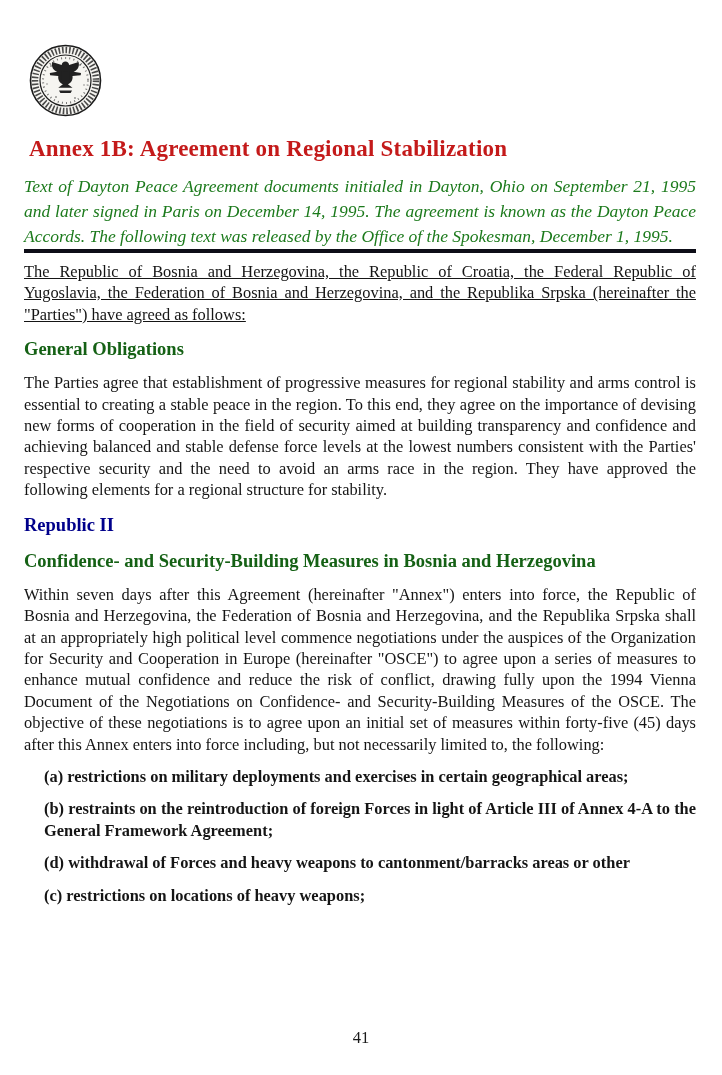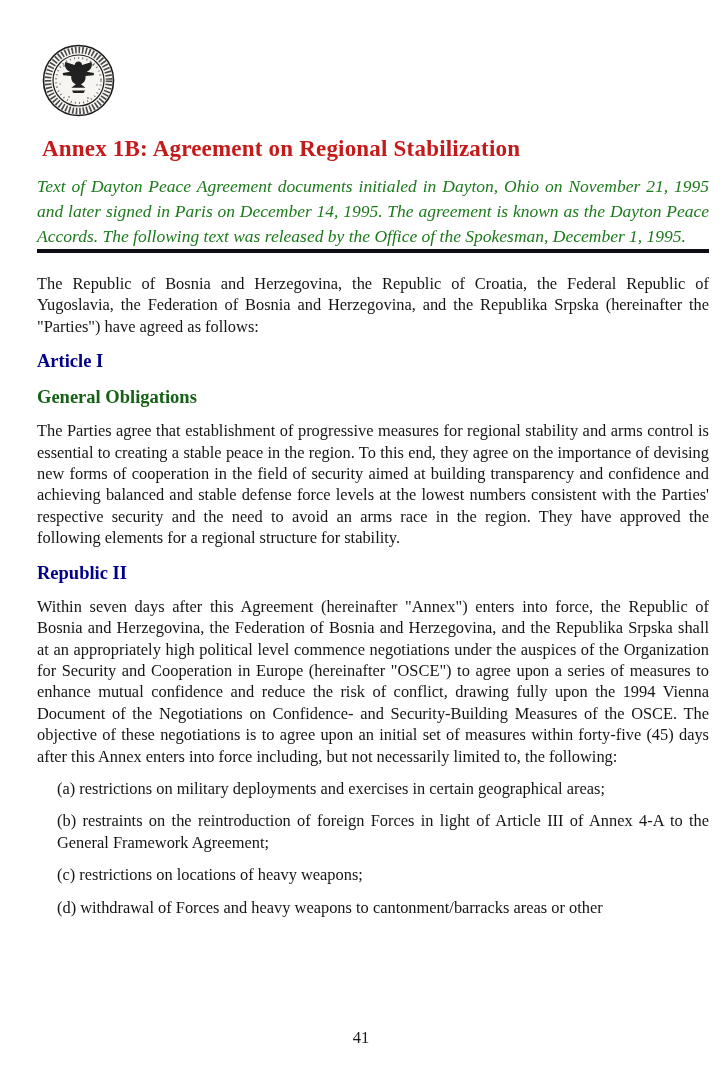--- a/index.html
+++ b/index.html
@@ -9,21 +9,21 @@
   }
   body {
     width: 722px;
     height: 1075px;
     font-family: "Liberation Serif", serif;
     color: var(--ink, #151515);
     position: relative;
     overflow: hidden;
   }
   .page {
-    padding: 44px 22px 0 37px;
+    padding: 44px 22px 0 24px;
   }
   .content {
     width: 672px;
   }
   .seal {
     width: 73px;
     height: 73px;
     margin-left: 5px;
   }
   .seal svg { display: block; }
@@ -48,21 +48,22 @@
     background: var(--rule-dark, #0d0d17);
     margin: 0;
   }
   p.body-text {
     font-size: 16.4px;
     line-height: 21.4px;
     text-align: justify;
     margin: 11px 0 0 0;
   }
   p.preamble-text {
-    margin-top: 20px;
+    margin-top: 8px;
+    text-decoration: underline;
   }
   h2.article-heading {
     font-size: 18.5px;
     font-weight: bold;
     color: var(--article-blue, #00008b);
     margin: 13px 0 0 0;
     line-height: 1.25;
   }
   h2.section-heading {
     font-size: 18.5px;
@@ -70,20 +71,21 @@
     color: var(--section-green, #156115);
     margin: 13px 0 0 0;
     line-height: 1.25;
   }
   p.list-item {
     font-size: 16.4px;
     line-height: 21.4px;
     text-align: justify;
     margin: 11px 0 0 20px;
     width: 652px;
+    font-weight: bold;
   }
   .page-footer {
     position: absolute;
     top: 1028px;
     left: 0;
     width: 722px;
     text-align: center;
     font-size: 16.5px;
     color: #1a1a1a;
   }
@@ -116,38 +118,38 @@
         <circle cx="27" cy="53" r="0.9"></circle>
           <circle cx="46" cy="54" r="0.9"></circle>
       </g>
     </svg>
   </div>
 
   <div class="content">
 
     <h1 class="doc-title">Annex 1B: Agreement on Regional Stabilization</h1>
 
-    <p class="intro">Text  of Dayton Peace Agreement documents initialed in Dayton, Ohio on November 21, 1995 and later signed in Paris on December 14, 1995.  The agreement is known as the Dayton Peace Accords. The following text was released by the Office of the Spokesman, December 1, 1995.</p>
+    <p class="intro">Text  of Dayton Peace Agreement documents initialed in Dayton, Ohio on September 21, 1995 and later signed in Paris on December 14, 1995.  The agreement is known as the Dayton Peace Accords. The following text was released by the Office of the Spokesman, December 1, 1995.</p>
 
     <div class="rule"></div>
 
     <p class="body-text preamble-text">The Republic of Bosnia and  Herzegovina, the Republic of Croatia, the Federal Republic of Yugoslavia,  the Federation of Bosnia and Herzegovina, and the Republika Srpska (hereinafter the "Parties") have agreed as follows:</p>
 
-    <h2 class="article-heading">Article I</h2>
 
     <h2 class="section-heading">General Obligations</h2>
 
     <p class="body-text">The Parties agree that  establishment of progressive measures for regional stability and arms control is essential to creating a stable peace in the region. To this end, they agree on the importance of devising new forms of cooperation in the field of security aimed at building transparency and confidence and achieving balanced and stable defense force levels at the lowest numbers  consistent with the Parties' respective security and the need to avoid an arms race in the region. They have approved  the following elements for a regional structure for stability.</p>
 
     <h2 class="article-heading">Republic II</h2>
 
+    <h2 class="section-heading">Confidence- and Security-Building Measures in Bosnia and Herzegovina</h2>
 
     <p class="body-text">Within seven  days after this Agreement (hereinafter "Annex") enters into force, the Republic of Bosnia and Herzegovina, the Federation of Bosnia and Herzegovina, and the Republika Srpska shall at an appropriately high political level commence negotiations under the auspices of the Organization for Security and Cooperation in Europe (hereinafter "OSCE") to agree upon a series of measures to enhance mutual confidence and reduce the risk of conflict, drawing fully upon the 1994 Vienna Document of the Negotiations on Confidence- and Security-Building Measures of the OSCE. The objective of these negotiations is to agree upon an initial set of measures within forty-five (45) days after this Annex enters into force including, but not necessarily limited to, the following:</p>
 
     <p class="list-item">(a) restrictions on military deployments and exercises in certain geographical areas;</p>
     <p class="list-item">(b) restraints on the reintroduction of foreign Forces in light of Article III of Annex 4-A to the General Framework Agreement;</p>
+    <p class="list-item">(d) withdrawal of Forces and heavy weapons to cantonment/barracks areas or other</p>
     <p class="list-item">(c) restrictions on locations of heavy weapons;</p>
-    <p class="list-item">(d) withdrawal of Forces and heavy weapons to cantonment/barracks areas or other</p>
 
   </div>
 </div>
 
 <div class="page-footer">41</div>
 
 </body></html>

